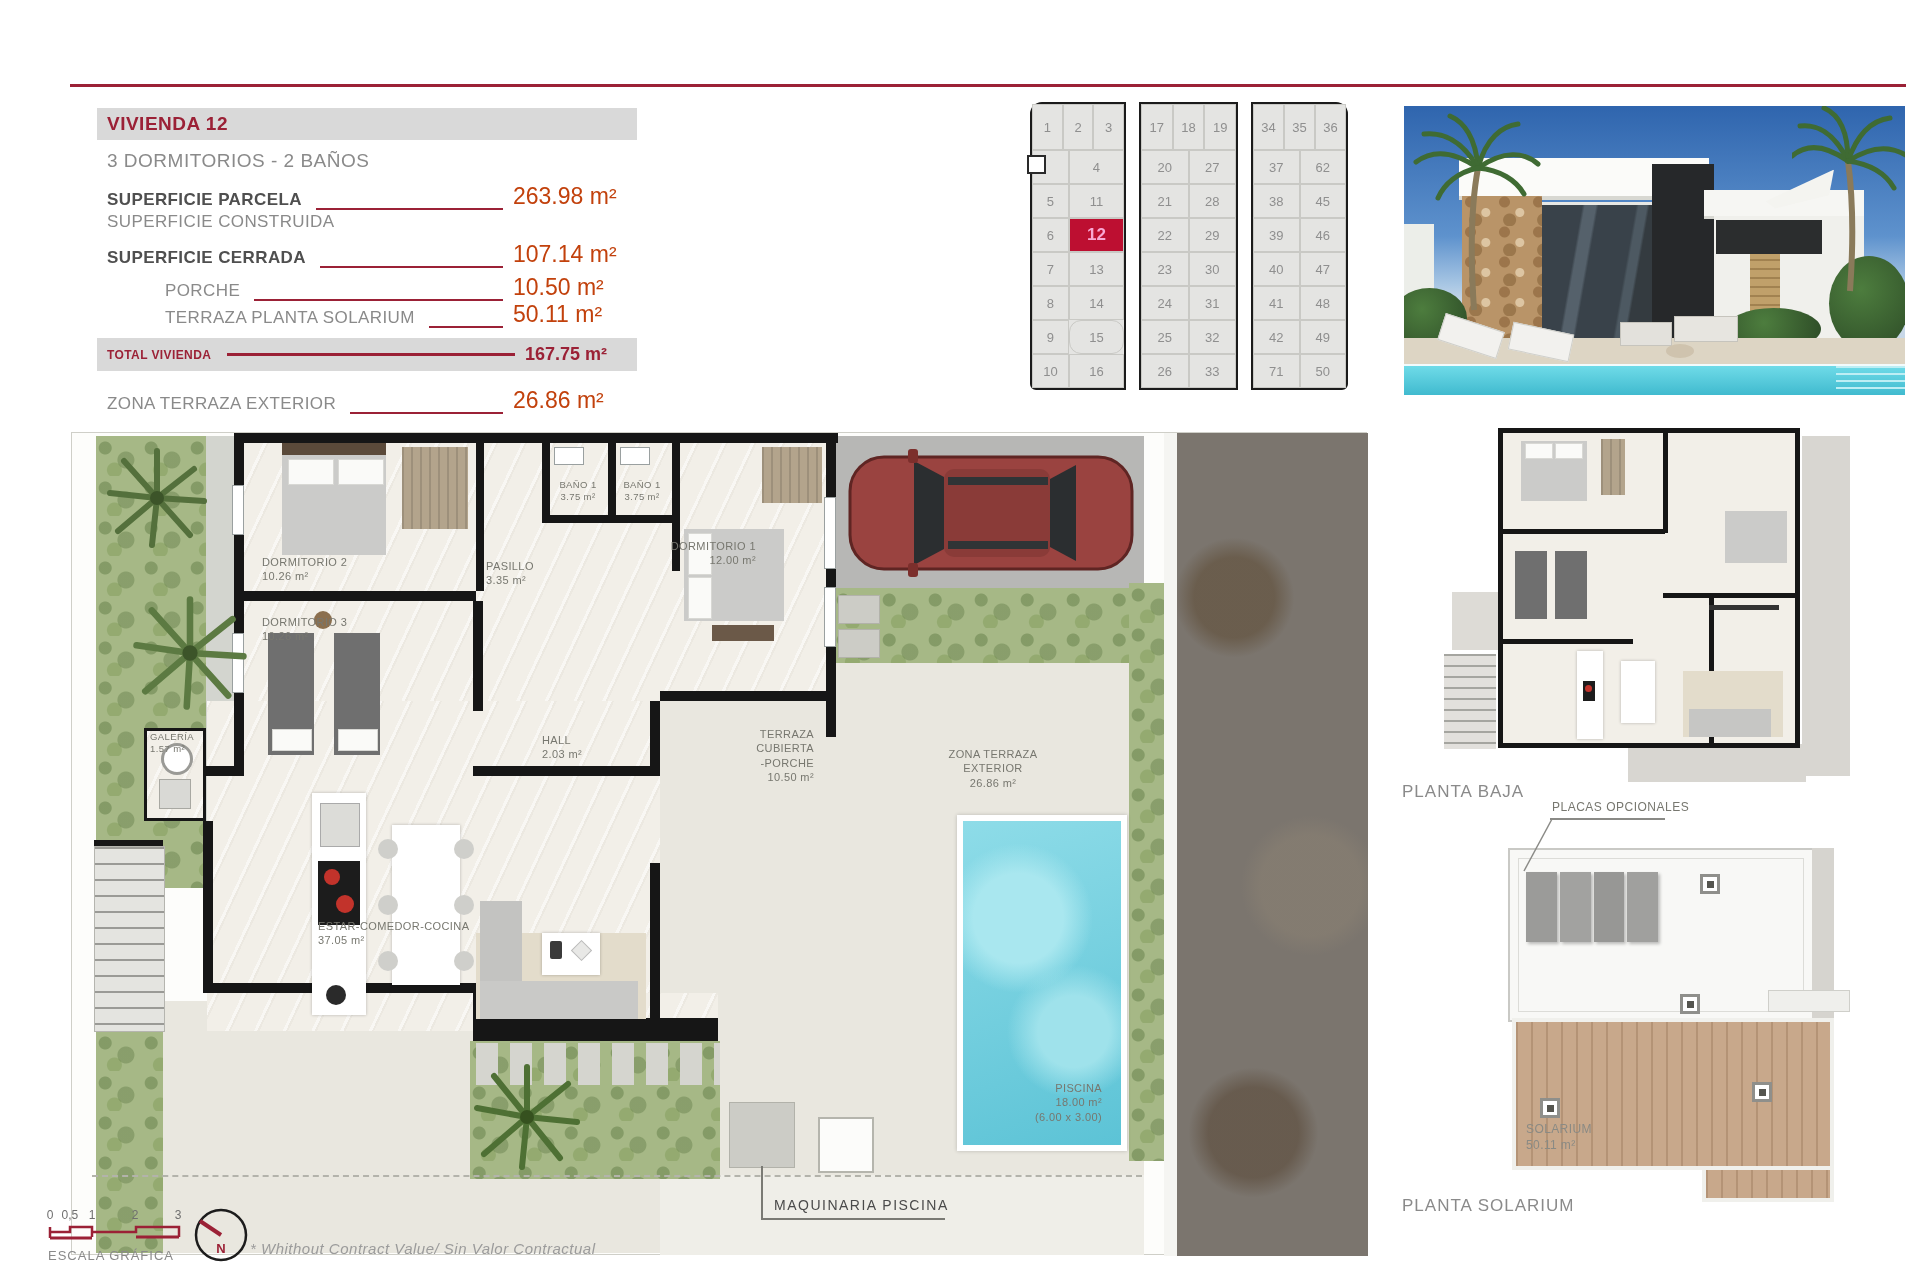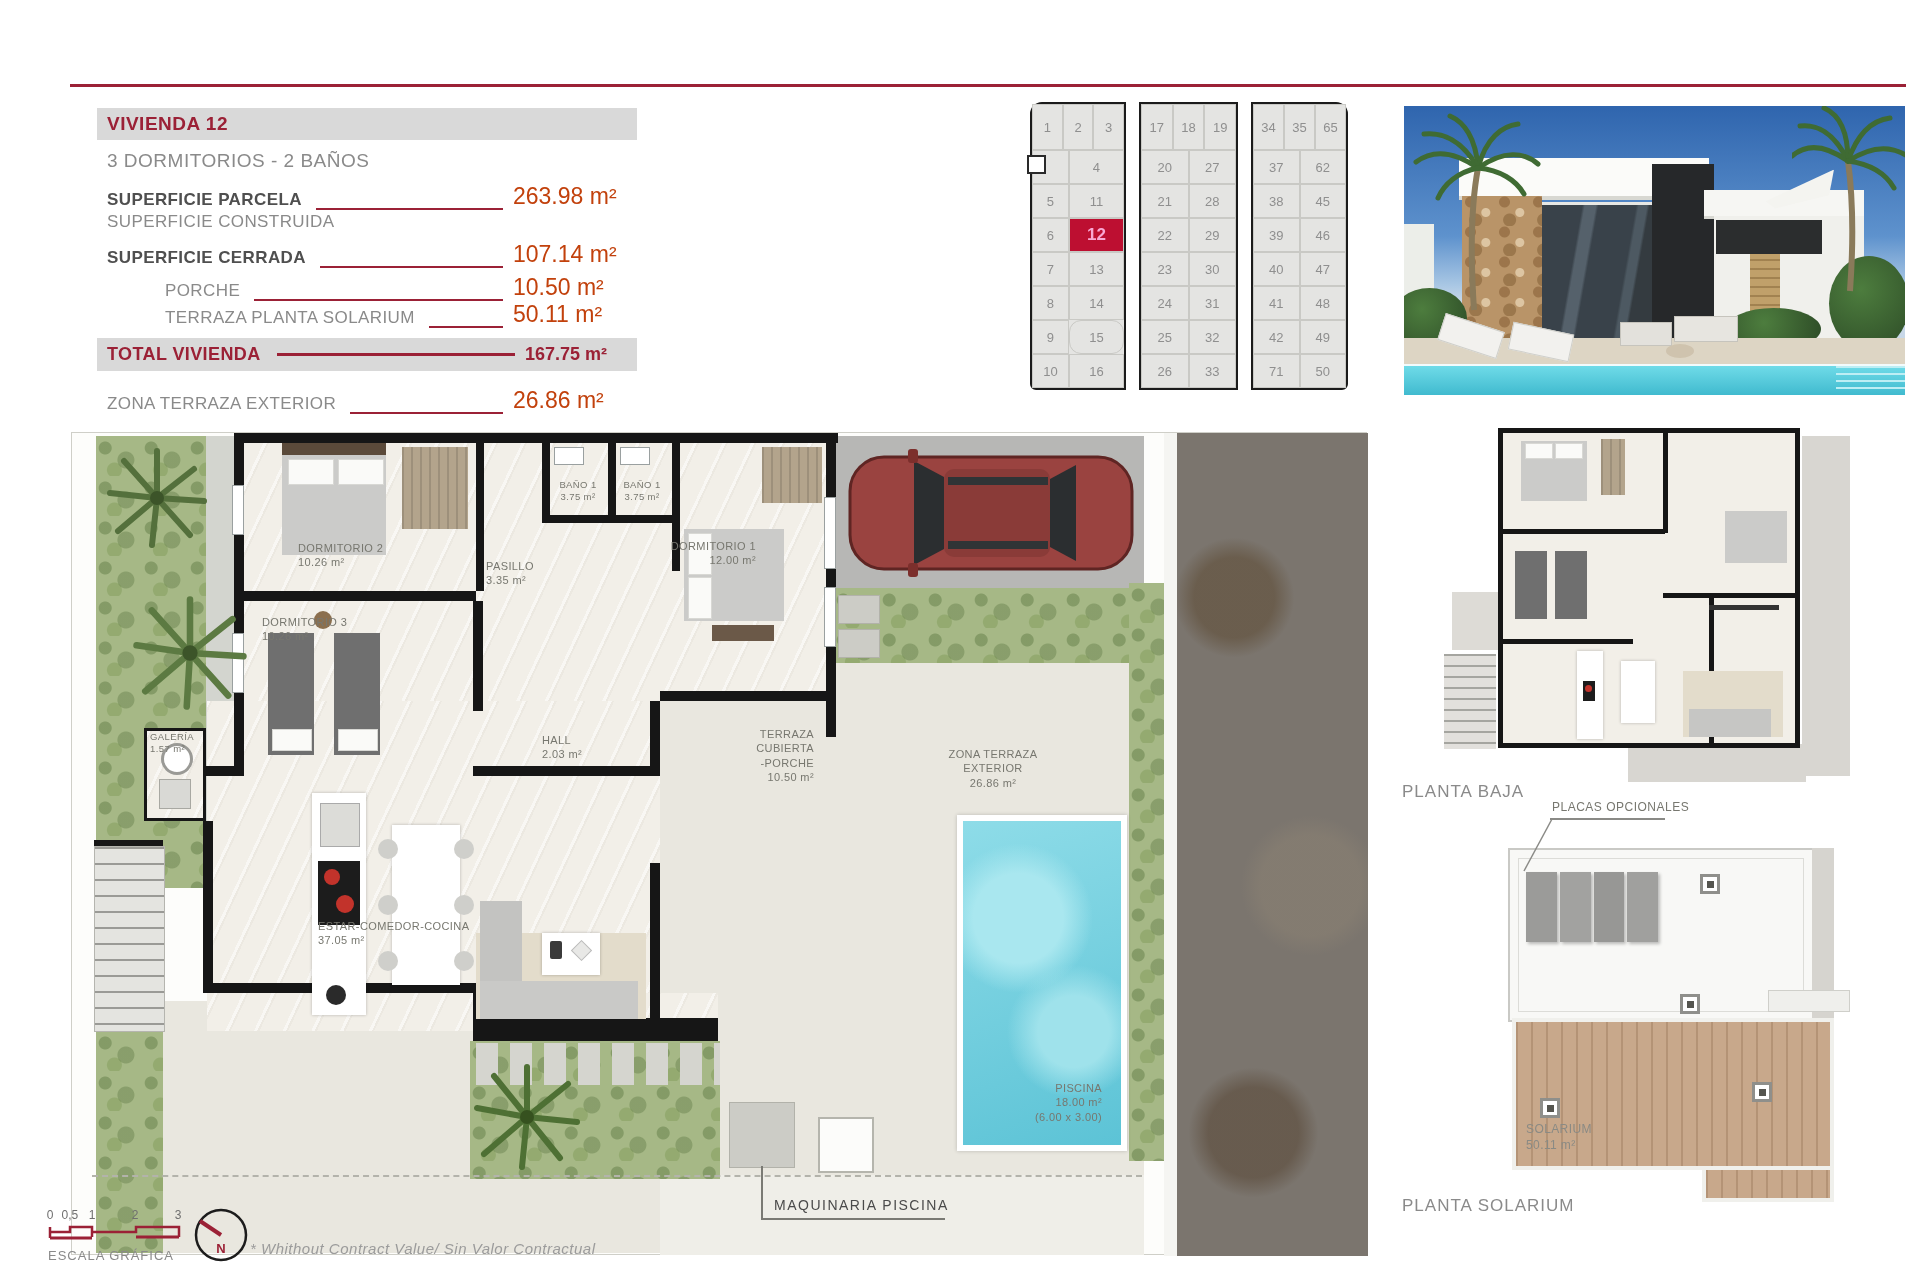--- a/index.html
+++ b/index.html
@@ -14,21 +14,21 @@
   .info-bar{left:97px;width:540px;height:32px;background:#d9d9d9;display:flex;align-items:center;padding-left:10px;box-sizing:border-box;}
   .info-bar .t{font-size:19px;font-weight:bold;color:#9b2136;letter-spacing:.5px;}
   .info-sub{left:107px;top:150px;font-size:19px;color:#8a8a8a;letter-spacing:.5px;}
   .irow{left:107px;width:512px;display:flex;align-items:flex-end;}
   .irow .lab{font-size:17px;color:#8a8a8a;letter-spacing:.4px;white-space:nowrap;}
   .irow .lab.b{font-weight:bold;color:#4f4f4f;}
   .irow .ln{flex:1;height:2px;background:#9b2136;margin:0 10px 0 14px;}
   .irow .val{width:106px;font-size:23px;color:#c2410c;white-space:nowrap;}
   .irow.indent{padding-left:58px;box-sizing:border-box;}
   .total-bar{left:97px;top:338px;width:540px;height:33px;background:#d9d9d9;display:flex;align-items:center;padding:0 0 0 10px;box-sizing:border-box;}
-  .total-bar .lab{font-size:18px;font-weight:bold;color:#9b2136;letter-spacing:.4px;}
+  .total-bar .lab{font-size:12px;font-weight:bold;color:#9b2136;letter-spacing:.4px;}
   .total-bar .ln{flex:1;height:2.5px;background:#9b2136;margin:0 10px 0 16px;}
   .total-bar .val{width:112px;font-size:18px;font-weight:bold;color:#9b2136;}
 
   
   .ugrid{left:1030px;top:102px;width:318px;height:288px;display:flex;}
   .ublock{height:100%;display:flex;flex-direction:column;border:2.5px solid #1b1b1b;box-sizing:border-box;background:#e4e4e2;}
   .ublock.first{border-radius:12px 0 0 6px;}
   .ublock.last{border-radius:0 12px 6px 0;}
   .ugap{width:13px;}
   .urow{display:flex;flex:1;}
@@ -195,21 +195,21 @@
         <div class="urow">
           <div class="ucell">26</div>
           <div class="ucell">33</div>
         </div>
       </div>
       <div class="ugap"></div>
       <div class="ublock last" style="width: 97px;">
         <div class="urow top">
           <div class="ucell">34</div>
           <div class="ucell">35</div>
-          <div class="ucell">65</div>
+          <div class="ucell">36</div>
         </div>
         <div class="urow">
           <div class="ucell">37</div>
           <div class="ucell">62</div>
         </div>
         <div class="urow">
           <div class="ucell">38</div>
           <div class="ucell">45</div>
         </div>
         <div class="urow">
@@ -429,21 +429,21 @@
       <rect x="104" y="30" width="100" height="8" fill="#303436"></rect>
       <rect x="104" y="94" width="100" height="8" fill="#303436"></rect>
       <rect x="64" y="2" width="10" height="14" rx="3" fill="#7c2f2c"></rect>
       <rect x="64" y="116" width="10" height="14" rx="3" fill="#7c2f2c"></rect>
     </svg>
 
     <div class="abs pad" style="left:657px;top:669px;width:64px;height:64px;"></div>
     <div class="abs" style="left:746px;top:684px;width:52px;height:52px;background:#fcfcfa;border:2px solid #b5b5ad;"></div>
     <div class="abs dash" style="left:20px;top:742px;width:1050px;height:0;"></div>
 
-    <div class="abs room-lbl" style="left:190px;top:108px;margin-left:36px;">
+    <div class="abs room-lbl" style="left:190px;top:122px;">
       <span>DORMITORIO 2</span>
       <span>10.26 m²</span>
     </div>
     <div class="abs room-lbl" style="left:190px;top:182px;">
       <span>DORMITORIO 3</span>
       <span>10.26 m²</span>
     </div>
     <div class="abs room-lbl small center" style="left:478px;top:46px;width:56px;">
       <span>BAÑO 1</span>
       <span>3.75 m²</span>

